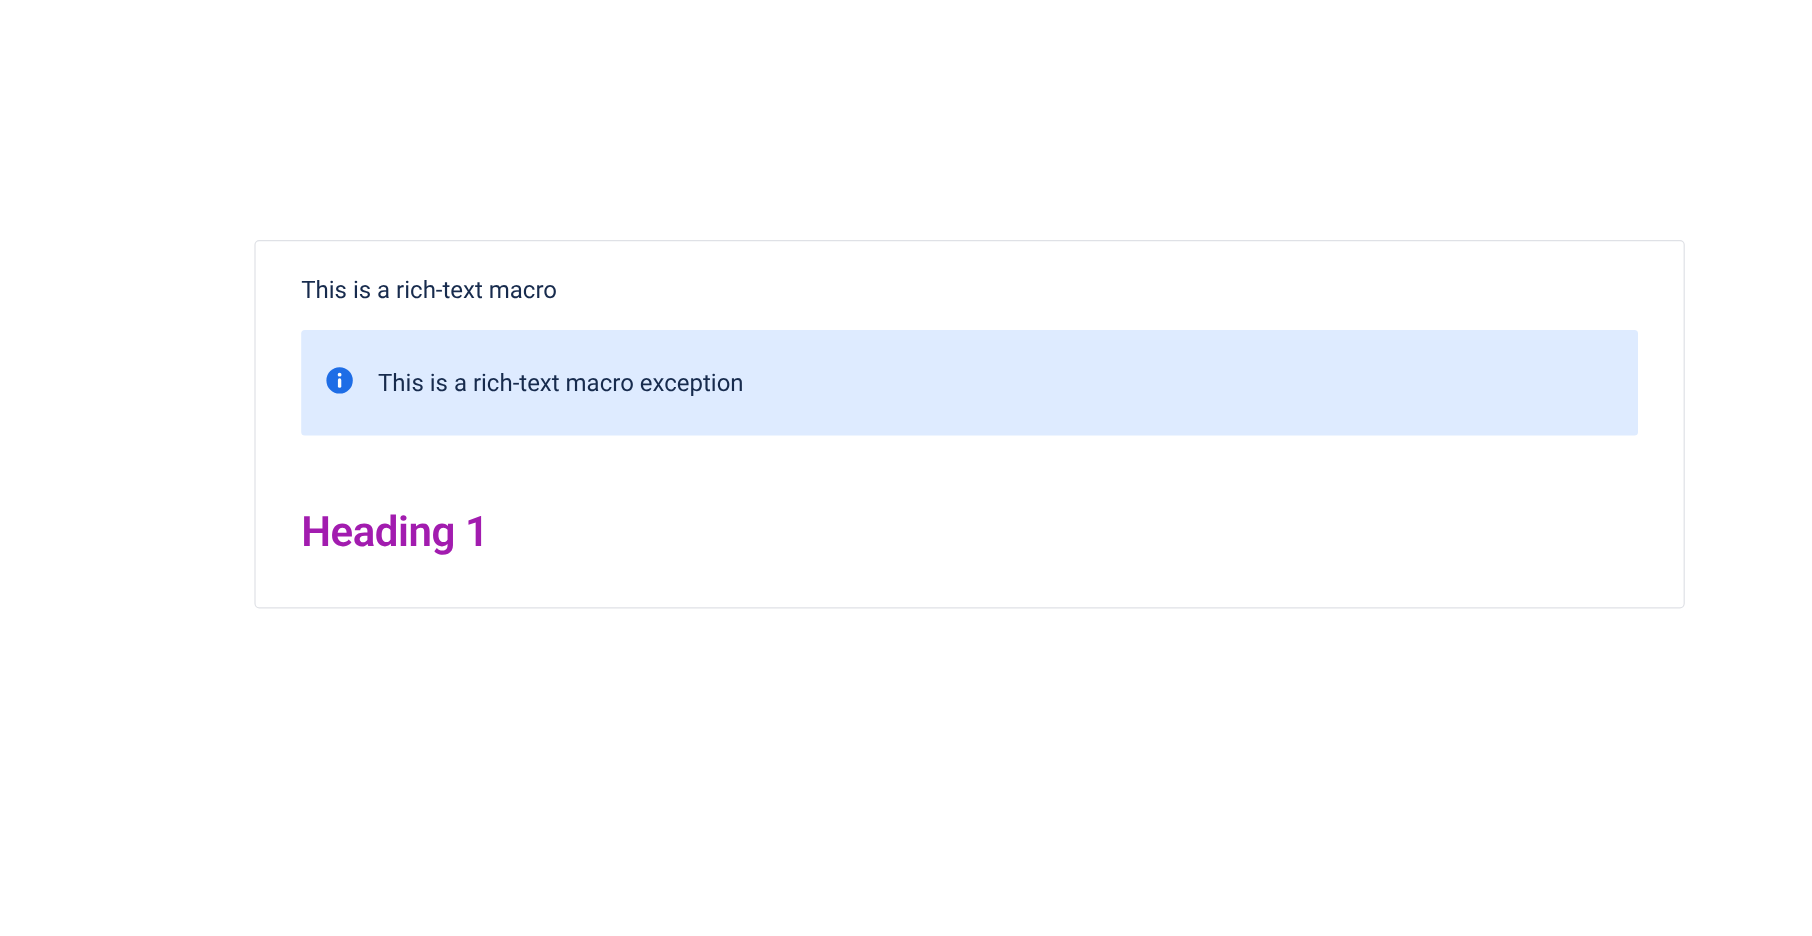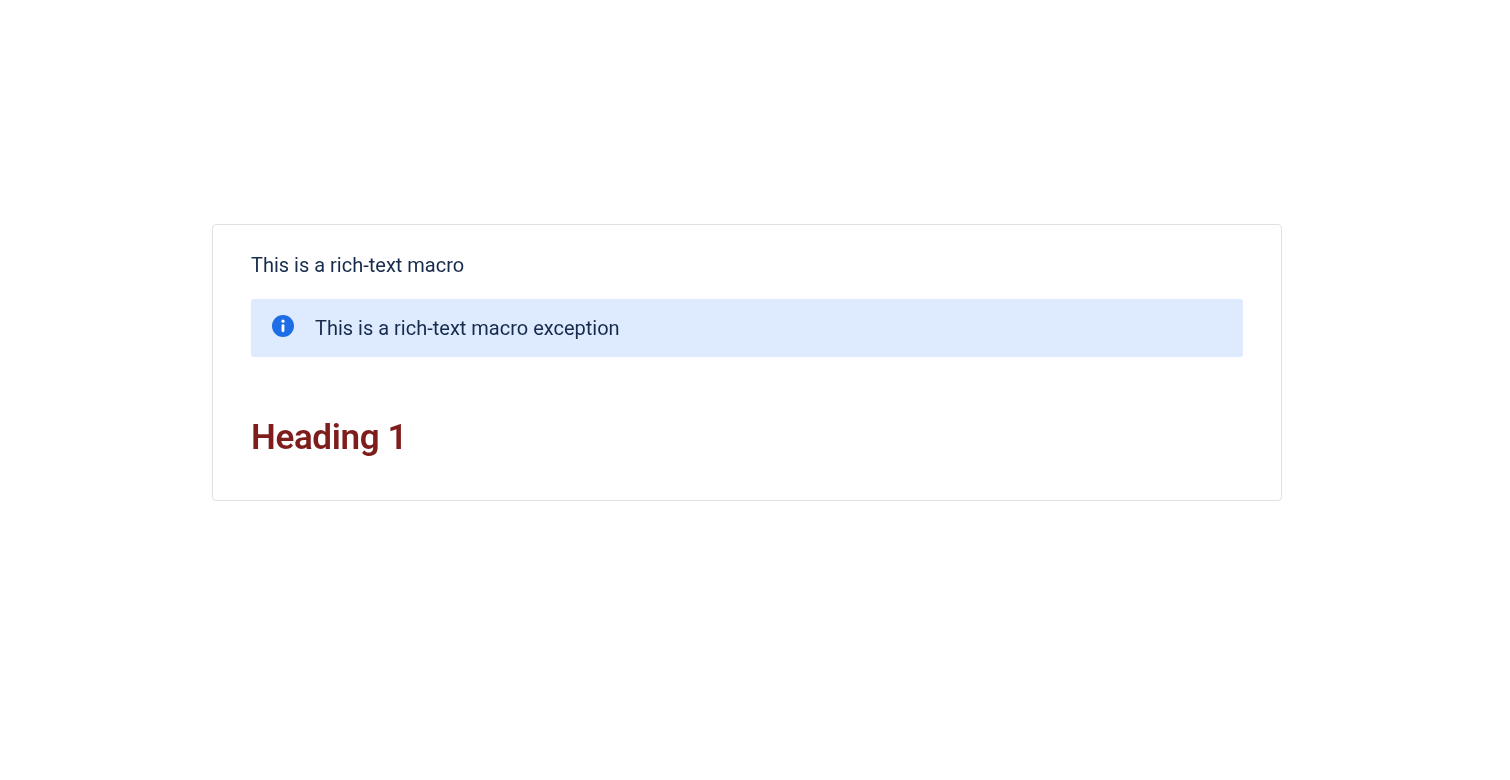--- a/index.html
+++ b/index.html
@@ -10,56 +10,56 @@
     body {
       font-family: -apple-system, BlinkMacSystemFont, "Segoe UI", Roboto, "Helvetica Neue", Arial, sans-serif;
       background: #ffffff;
       width: 1510px;
       height: 780px;
       position: relative;
     }
     .card {
       position: absolute;
       left: 212px;
-      top: 224px;
-      width: 1070px;
+      top: 200px;
+      width: 1192px;
       border: 1px solid #dfe1e6;
       border-radius: 4px;
       padding: 28px 38px 24px 38px;
       background: #ffffff;
     }
     .intro-text {
       font-size: 20px;
       color: #172b4d;
       margin-bottom: 22px;
       font-weight: 400;
     }
     .info-panel {
       background: #deebff;
       border-radius: 3px;
-      padding: 15px 20px;
+      padding: 30px 20px;
       display: flex;
       align-items: center;
       gap: 20px;
       margin-bottom: 60px;
     }
     .info-icon {
       width: 24px;
       height: 24px;
       flex-shrink: 0;
     }
     .info-text {
       font-size: 20px;
       color: #172b4d;
       font-weight: 400;
     }
     .heading1 {
       font-size: 35px;
       font-weight: 600;
-      color: #7f1d1d;
+      color: #a21caf;
       letter-spacing: -0.01em;
       margin-bottom: 18px;
     }
     .bullet-list {
       list-style: disc;
       padding-left: 28px;
     }
     .bullet-list li {
       font-size: 20px;
       color: #172b4d;

